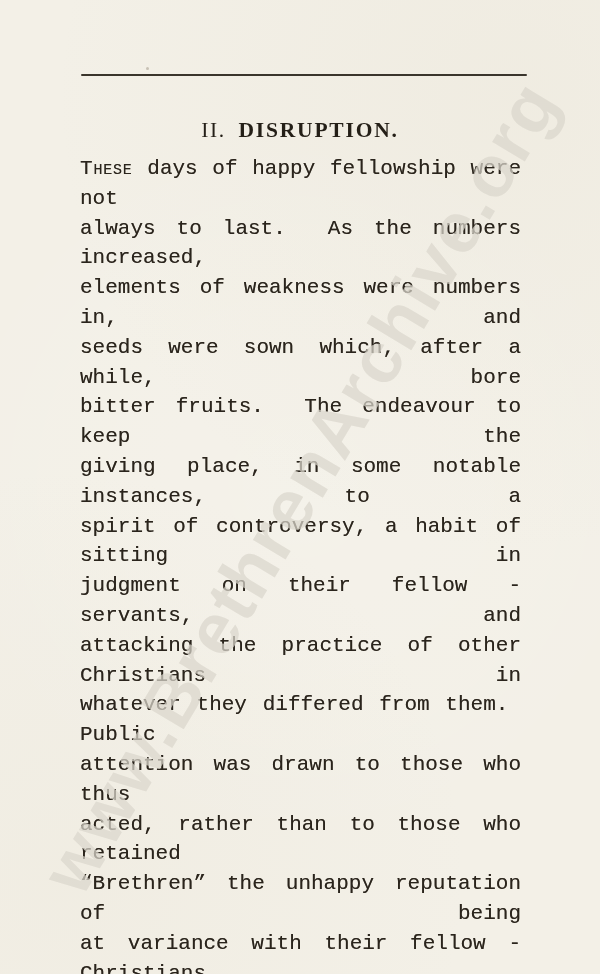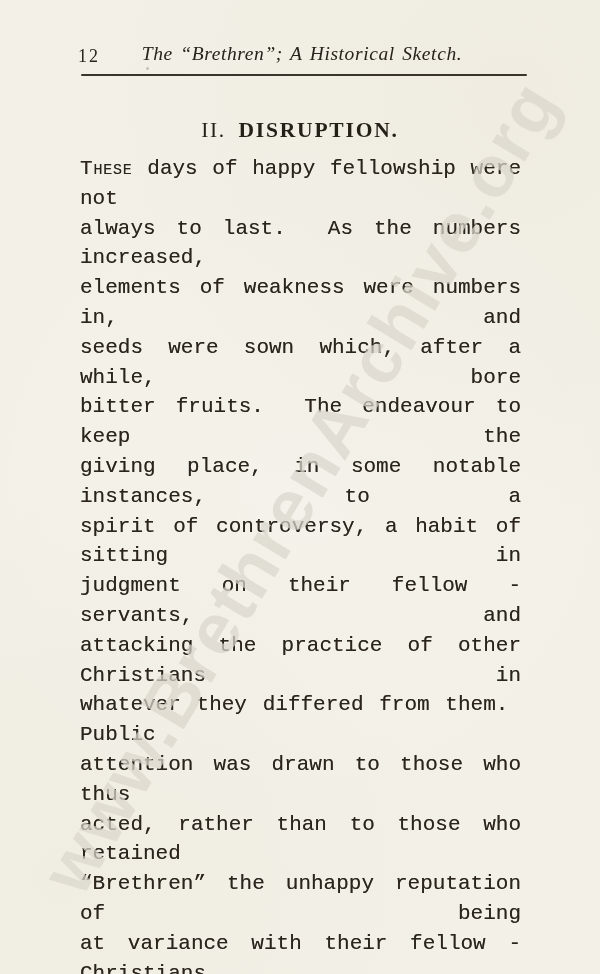--- a/index.html
+++ b/index.html
@@ -61,24 +61,20 @@
     font-weight:700; font-size:72px; letter-spacing:2px;
     color:#dbd7cd; opacity:0.72;
     white-space:nowrap; pointer-events:none;
   }
 </style>
 </head>
 <body>
 
 <div class="page">
 
-  <div class="header">
-    <span class="pagenum">12</span>
-    <span class="runtitle">The “Brethren”; A Historical Sketch.</span>
-  </div>
 
   <div class="rule"></div>
 
   <h2 class="heading">
     <span class="hnum">II.</span><span class="htitle">DISRUPTION.</span>
   </h2>
 
   <div class="bodytext">
     <div class="line"><span class="sc">These</span><span> days of happy fellowship were not</span></div>
     <div class="line">always to last.&nbsp; As the numbers increased,</div>

